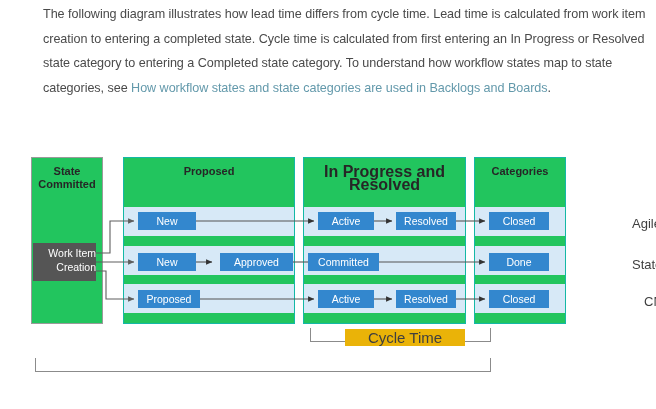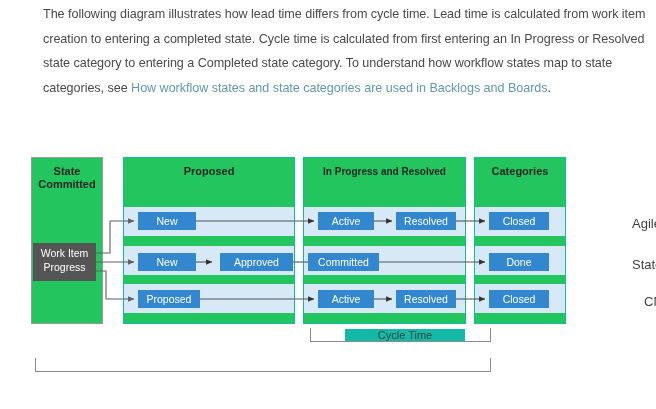--- a/index.html
+++ b/index.html
@@ -21,21 +21,21 @@
   #diagram *{pointer-events:auto;}
   .col{
     position:absolute;background:#22c55e;border:1px solid #14b8a6;
     box-sizing:border-box;
   }
   .col.first{border-color:#9a9a9a;}
   .col-title{
     position:absolute;left:0;right:0;top:7px;text-align:center;
     font-size:11px;font-weight:bold;color:#262626;line-height:13px;
   }
-  .col-title.small{font-size:10px;}
+  .col-title.small{font-size:16px;}
   
   .band{position:absolute;background:#d7e9f7;}
   
   .chip{
     position:absolute;background:#3387ce;color:#ffffff;
     font-size:10.5px;text-align:center;line-height:18px;height:18px;
     box-sizing:border-box;white-space:nowrap;overflow:hidden;
   }
   .wic{
     position:absolute;background:#555555;color:#ffffff;
@@ -47,21 +47,21 @@
     position:absolute;font-size:13px;color:#3f3f3f;white-space:nowrap;margin-left:48px;
   }
   
   svg.wires{position:absolute;left:0;top:0;width:656px;height:409px;}
   
   .bracket{
     position:absolute;border:1px solid #8b8b8b;border-top:none;
     box-sizing:border-box;
   }
   .bracket-label{
-    position:absolute;background:#14b8a6;font-size:11px;color:#3f3f3f;
+    position:absolute;background:#eab308;font-size:15px;color:#3f3f3f;
     text-align:center;white-space:nowrap;padding:0 5px;
   }
 </style>
 </head>
 <body>
 
 <div id="intro" style="color: rgb(74, 74, 74);">
   <span>The following diagram illustrates how lead time differs from cycle time. Lead time is calculated from work item creation to entering a completed state. Cycle time is calculated from first entering an In Progress or Resolved state category to entering a Completed state category. To understand how workflow states map to state categories, see </span><a href="#" class="lnk" style="color: rgb(99, 153, 171);">How workflow states and state categories are used in Backlogs and Boards</a><span>.</span>
 </div>
 
@@ -122,23 +122,23 @@
       <path d="M196,262 L212,262" marker-end="url(#ah)"></path>
       <path d="M289,262 L314,262" marker-end="url(#ah)"></path>
       <path d="M379,262 L485,262" marker-end="url(#ah)"></path>
 
       <path d="M196,299 L314,299" marker-end="url(#ah)"></path>
       <path d="M374,299 L392,299" marker-end="url(#ah)"></path>
       <path d="M456,299 L485,299" marker-end="url(#ah)"></path>
     </g>
   </svg>
 
-  <div class="wic" style="left: 33px; top: 243px; width: 63px; height: 38px; background: rgb(85, 85, 85);">
+  <div class="wic" style="left: 33px; top: 243px; width: 63px; height: 38px; background: rgb(85, 85, 85); text-align: right;">
     <span>Work Item</span><br>
-    <span>Progress</span>
+    <span>Creation</span>
   </div>
 
   <div class="chip" style="left: 138px; top: 212px; width: 58px; background: rgb(51, 135, 206);">New</div>
   <div class="chip" style="left: 318px; top: 212px; width: 56px; background: rgb(51, 135, 206);">Active</div>
   <div class="chip" style="left: 396px; top: 212px; width: 60px; background: rgb(51, 135, 206);">Resolved</div>
   <div class="chip" style="left: 489px; top: 212px; width: 60px; background: rgb(51, 135, 206);">Closed</div>
   <div class="proc" style="left:584px;top:216px;">Agile</div>
 
   <div class="chip" style="left: 138px; top: 253px; width: 58px; background: rgb(51, 135, 206);">New</div>
   <div class="chip" style="left: 220px; top: 253px; width: 73px; background: rgb(51, 135, 206);">Approved</div>

